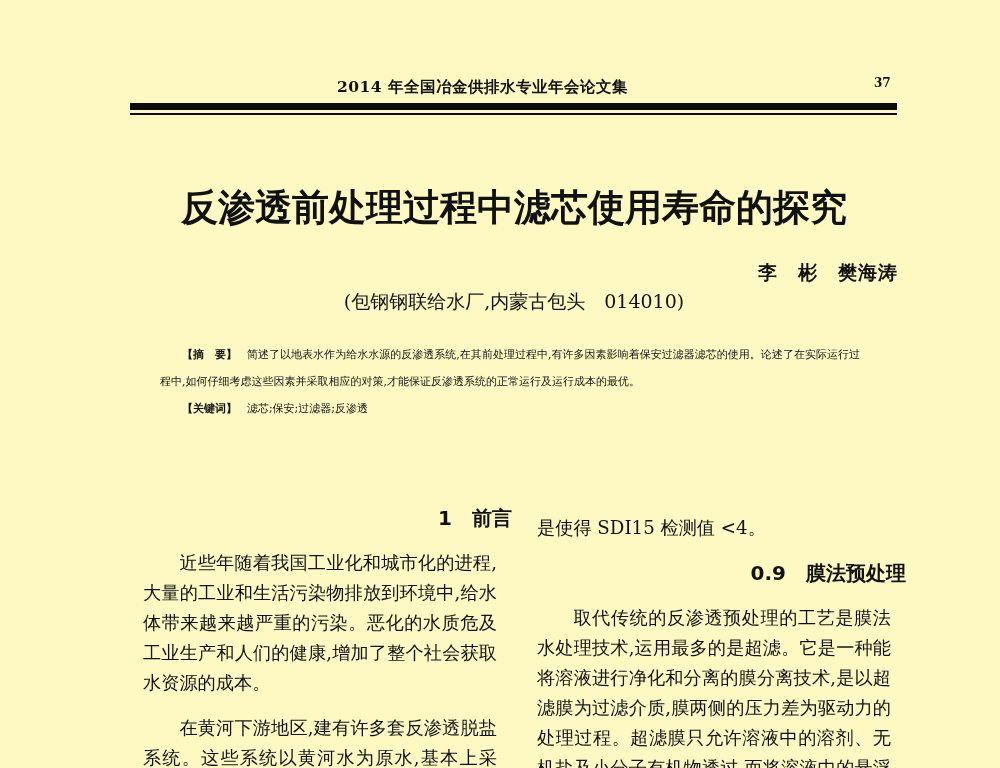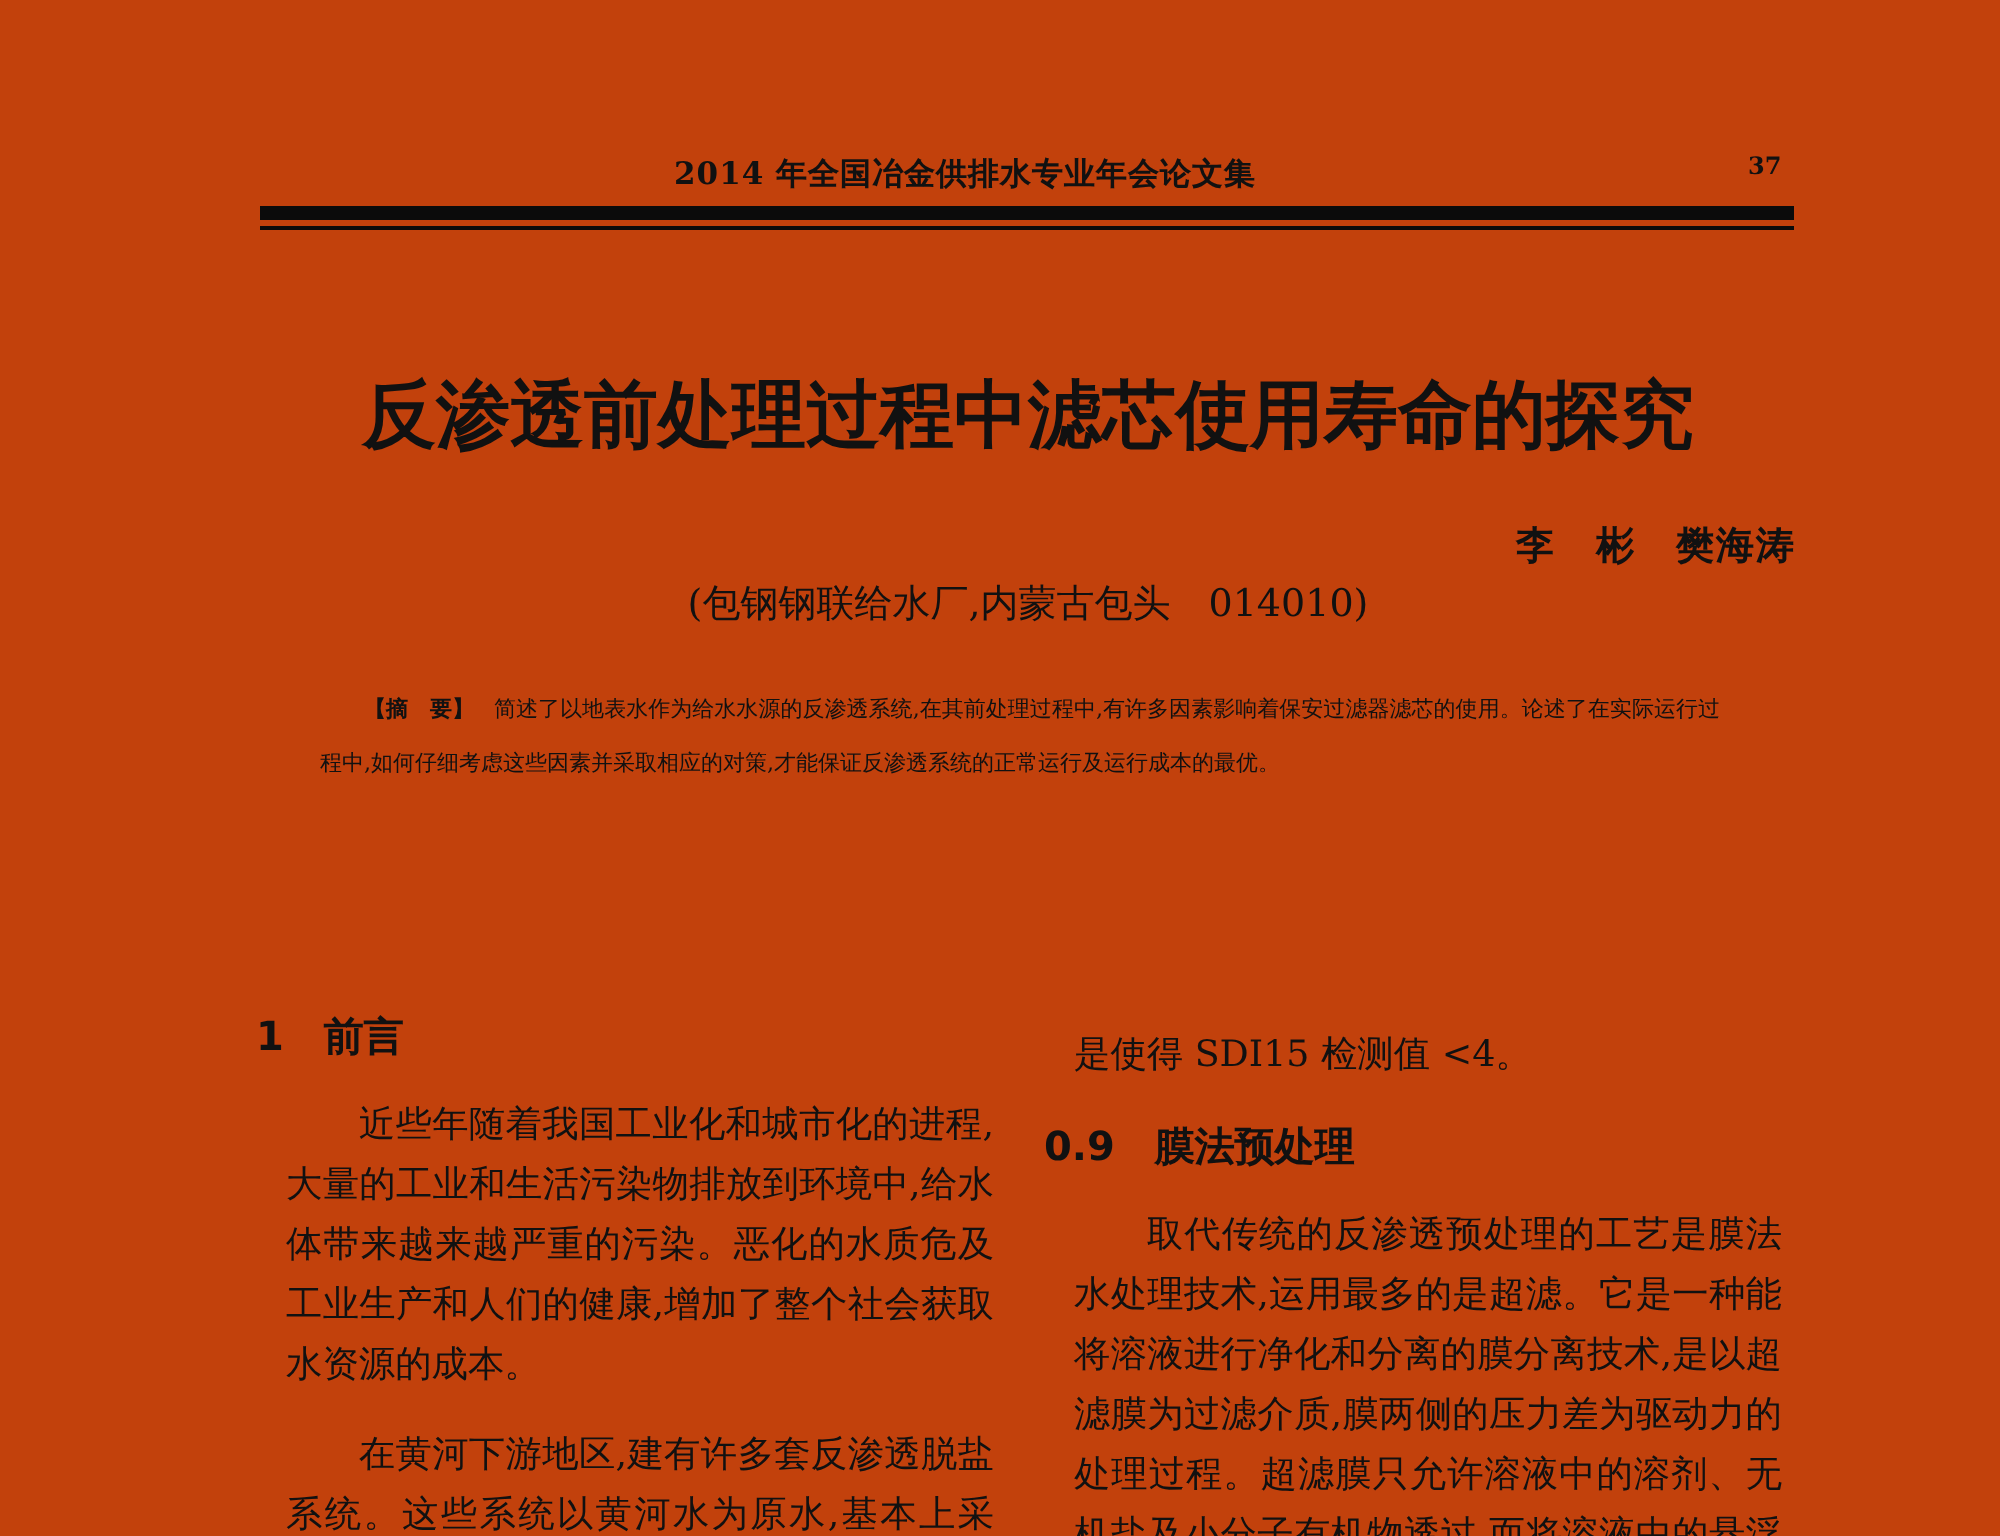--- a/index.html
+++ b/index.html
@@ -4,21 +4,21 @@
 <style>
   html, body {
     margin: 0;
     padding: 0;
     background: #ffffff;
   }
   .page {
     position: relative;
     width: 1000px;
     height: 768px;
-    background: #c2410c;
+    background: #fef9c3;
     color: #111111;
     overflow: hidden;
     font-family: "DejaVu Serif", "Liberation Serif", serif;
   }
 
   
   .running-header-title {
     position: absolute;
     left: 337px;
     top: 77px;
@@ -114,41 +114,42 @@
   .col-right { left: 522px; top: 498px; width: 384px; }
   .col p { margin: 15px; }
   .col p.indent { text-indent: 2em; }
   .col p.noindent { text-indent: 0; }
   .section-heading {
     margin: 0;
     font-family: "DejaVu Sans", "Liberation Sans", sans-serif;
     font-weight: bold;
     font-size: 20px;
     line-height: 30px;
-    text-align: left;
+    text-align: right;
   }
 </style>
 </head>
 <body>
 
 <div class="page">
 
   <span class="running-header-title">2014 年全国冶金供排水专业年会论文集</span>
   <span class="running-page-number">37</span>
   <div class="rule-thick"></div>
   <div class="rule-thin"></div>
 
   <h1 class="article-title">反渗透前处理过程中滤芯使用寿命的探究</h1>
 
   <div class="authors">李　彬　樊海涛</div>
 
   <div class="affiliation">(包钢钢联给水厂,内蒙古包头　014010)</div>
 
   <div class="abstract-block">
     <p><span class="block-label">【摘　要】</span><span>简述了以地表水作为给水水源的反渗透系统,在其前处理过程中,有许多因素影响着保安过滤器滤芯的使用。论述了在实际运行过程中,如何仔细考虑这些因素并采取相应的对策,才能保证反渗透系统的正常运行及运行成本的最优。</span></p>
+    <p><span class="block-label">【关键词】</span><span>滤芯;保安;过滤器;反渗透</span></p>
   </div>
 
   <div class="col col-left">
     <h2 class="section-heading">1　前言</h2>
     <p class="indent">近些年随着我国工业化和城市化的进程,大量的工业和生活污染物排放到环境中,给水体带来越来越严重的污染。恶化的水质危及工业生产和人们的健康,增加了整个社会获取水资源的成本。</p>
     <p class="indent">在黄河下游地区,建有许多套反渗透脱盐系统。这些系统以黄河水为原水,基本上采用“多介质过滤 + 活性炭”或“单介质过滤 + 超滤”作为</p>
   </div>
 
   <div class="col col-right">
     <p class="noindent">是使得 SDI15 检测值 &lt;4。</p>

